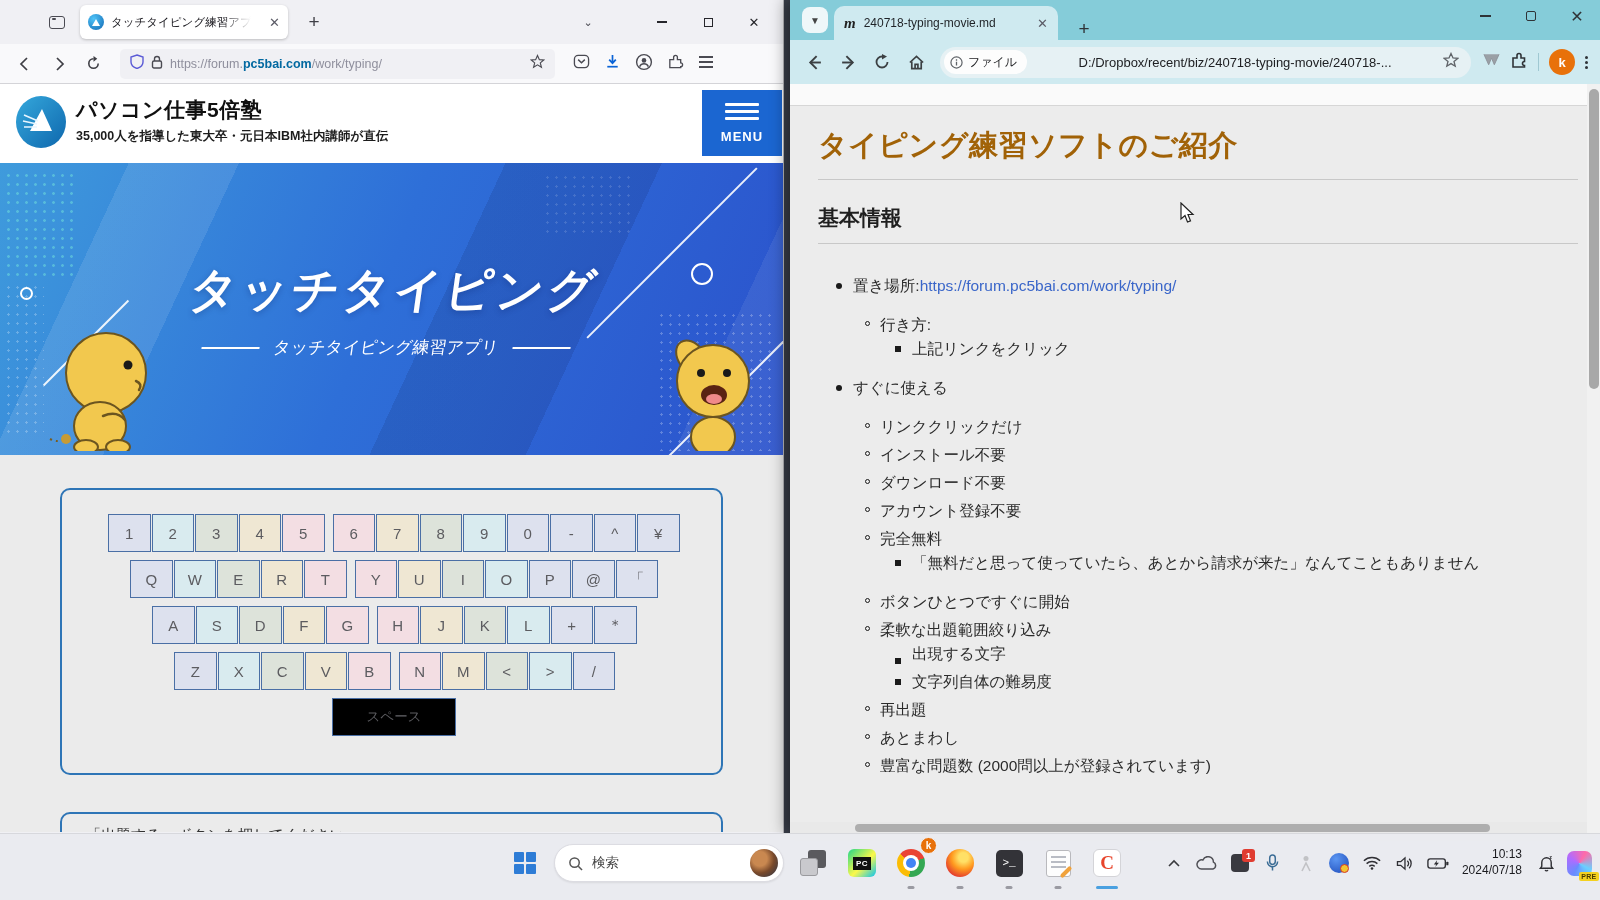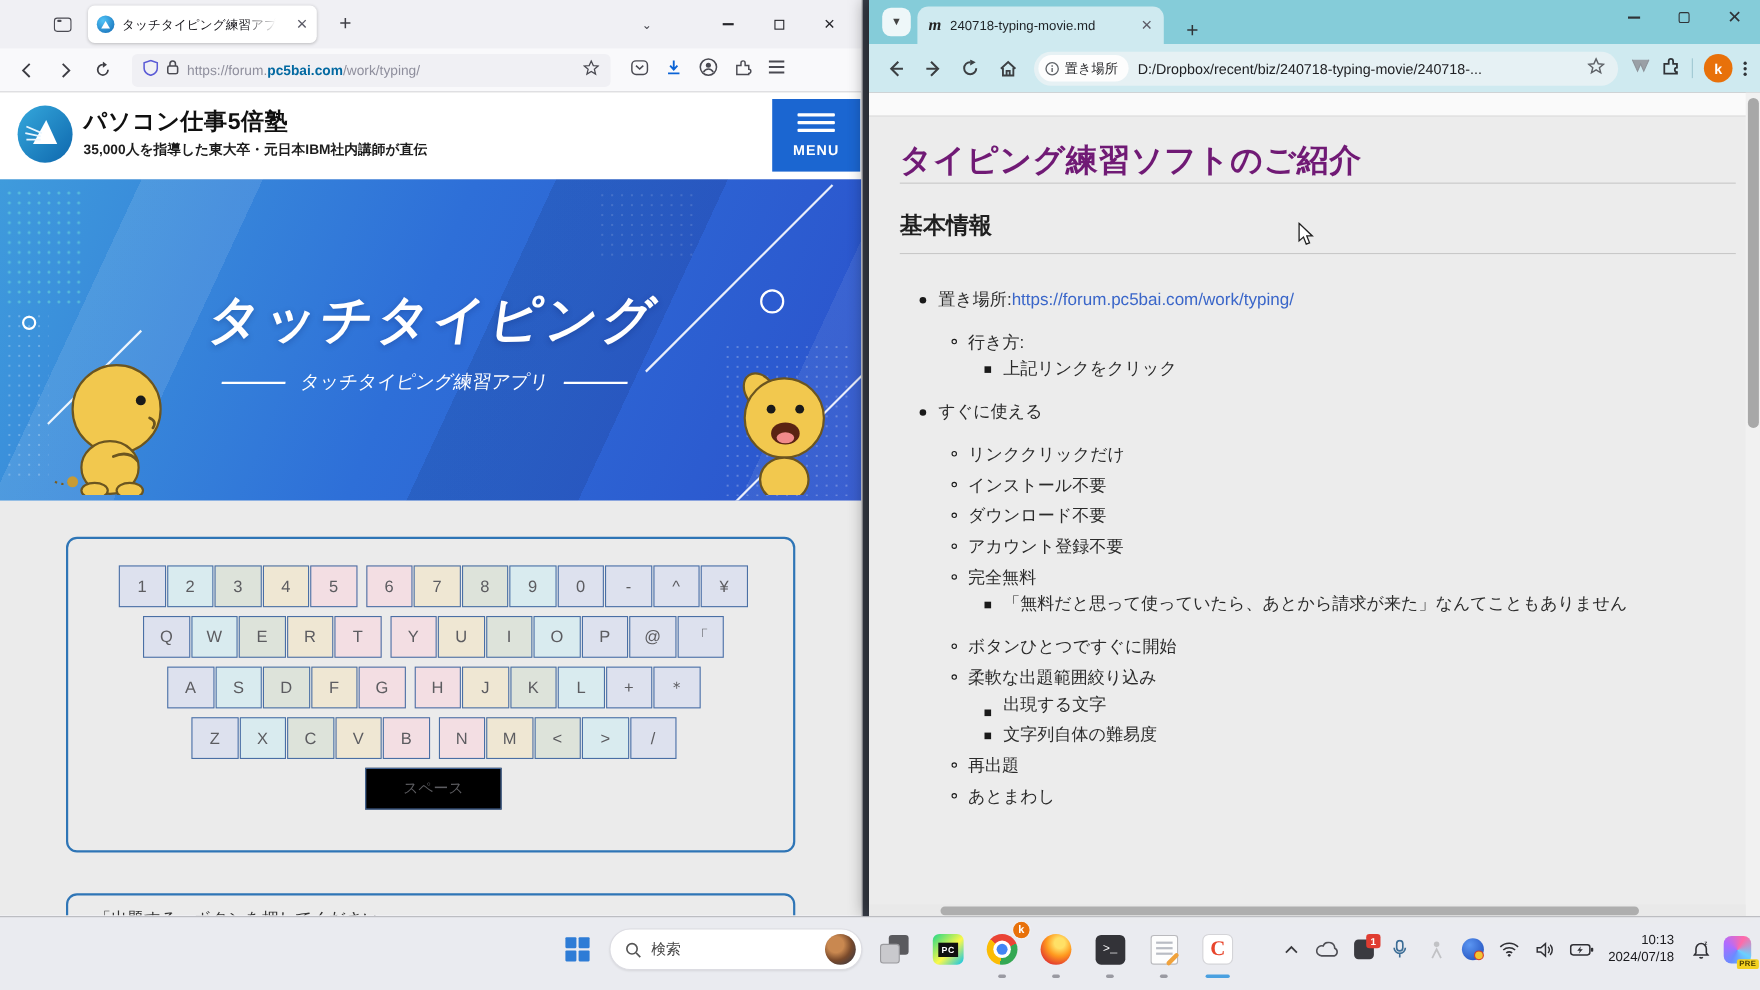--- a/index.html
+++ b/index.html
@@ -70,28 +70,28 @@
   .md-ico { font-family:"Liberation Serif","DejaVu Serif",serif; font-style:italic; font-weight:bold; font-size:15px; color:#222; flex:none; }
   .cr-tab-title { font-size:12px; color:#1f2327; white-space:nowrap; overflow:hidden; flex:1; }
   .cr-right { margin-left:auto; display:flex; align-self:flex-start; }
   .cwctl { width:46px; height:32px; display:flex; align-items:center; justify-content:center; color:#2f3337; }
   .cwctl .mini { width:11px; height:1.6px; background:#2f3337; }
   .cwctl .sq { width:10px; height:10px; border:1.3px solid #2f3337; border-radius:2px; }
   .cr-toolbar { height:44px; background:#cfeaf0; display:flex; align-items:center; padding:0 8px; gap:2px; }
   .ctico { width:32px; height:30px; display:flex; align-items:center; justify-content:center; color:#3c4043; flex:none; }
   .omnibox { flex:1; height:31px; background:#e6f1f4; border-radius:16px; margin:0 6px; display:flex; align-items:center; padding:0 4px 0 4px; gap:8px; min-width:0; }
   .chip { background:#fdfdfd; border-radius:12px; height:24px; display:flex; align-items:center; gap:5px; padding:0 10px 0 6px; font-size:12px; color:#202124; flex:none; }
-  .cr-url { font-size:13px; color:#202124; white-space:nowrap; overflow:hidden; flex:1; }
+  .cr-url { font-size:13px; color:#202124; white-space:nowrap; overflow:hidden; flex:1;text-align:center; }
   .cr-acts { display:flex; align-items:center; gap:10px; margin:0 4px; }
   .vsep { width:1px; height:18px; background:#9fc8d2; }
   .avatar { width:26px; height:26px; border-radius:50%; background:#e8710a; color:#fff; font-size:13px; font-weight:bold; display:flex; align-items:center; justify-content:center; }
   .cr-content { height:749px; background:#ececec; position:relative; overflow:hidden; }
   .cr-topstrip { height:22px; background:#fafafa; border-bottom:1px solid #d6d6d6; }
   .doc { margin:0 22px 0 28px; padding-top:20px; color:#2b2b2b; }
-  .doc h1 { font-size:29px; font-weight:bold; color:#701a75; border-bottom:1px solid #c8c8c8; letter-spacing:.5px; }
+  .doc h1 { font-size:29px; font-weight:bold; color:#a16207; padding-bottom:13px; border-bottom:1px solid #c8c8c8; letter-spacing:.5px; }
   .doc h2 { margin-top:24px; font-size:21px; font-weight:bold; color:#1f1f1f; padding-bottom:11px; border-bottom:1px solid #c8c8c8; }
   #doc-list { margin-top:32px; }
   .dli { display:flex; align-items:flex-start; font-size:15.5px; line-height:20px; color:#2b2b2b; }
   .lv1 { padding-left:18px; } .lv2 { padding-left:47px; } .lv3 { padding-left:77px; }
   .blt { flex:none; display:inline-block; }
   .b1 { width:6px; height:6px; background:#1a1a1a; border-radius:50%; margin:7px 11px 0 0; }
   .b2 { width:5px; height:5px; border:1.6px solid #1a1a1a; border-radius:50%; margin:6px 10px 0 0; }
   .b3 { width:6px; height:6px; background:#1a1a1a; margin:7px 11px 0 0; }
   .dlink { color:#3a66c9; }
   .vscroll { position:absolute; right:0; top:0; width:13px; height:749px; background:#f1f1f1; }
@@ -420,21 +420,21 @@
             <path d="M2 9 L9 2.5 L16 9" fill="none" stroke="currentColor" stroke-width="1.8"></path>
             <path d="M4 8 V15.5 H14 V8 M7.5 15.5 V11 H10.5 V15.5" fill="none" stroke="currentColor" stroke-width="1.8"></path>
           </svg>
         </span>
       <div class="omnibox">
         <span class="chip">
           <svg width="13" height="13" viewBox="0 0 14 14">
               <circle cx="7" cy="7" r="6" fill="none" stroke="#5f6368" stroke-width="1.3"></circle>
               <path d="M7 6.2 V10.2 M7 3.6 V5" stroke="#5f6368" stroke-width="1.4"></path>
             </svg>
-          <span>置き場所</span>
+          <span>ファイル</span>
         </span>
         <span class="cr-url">D:/Dropbox/recent/biz/240718-typing-movie/240718-...</span>
         <span style="color:#5f6368; margin-right:8px;">
           <svg width="16" height="16" viewBox="0 0 16 16">
               <path d="M8 1.5 L10 6 L14.7 6.4 L11 9.5 L12.2 14.2 L8 11.6 L3.8 14.2 L5 9.5 L1.3 6.4 L6 6 Z" fill="none" stroke="currentColor" stroke-width="1.3"></path>
             </svg></span>
       </div>
       <div class="cr-acts">
         <span style="color:#9aa0a6;">
           <svg width="17" height="14" viewBox="0 0 18 14">
@@ -518,20 +518,24 @@
               <span class="dtext">文字列自体の難易度</span>
             </div>
             <div class="dli lv2" style="margin-top: 8px;">
               <span class="blt b2"></span>
               <span class="dtext">再出題</span>
             </div>
             <div class="dli lv2" style="margin-top: 8px;">
               <span class="blt b2"></span>
               <span class="dtext">あとまわし</span>
             </div>
+            <div class="dli lv2" style="margin-top: 8px;">
+              <span class="blt b2"></span>
+              <span class="dtext">豊富な問題数 (2000問以上が登録されています)</span>
+            </div>
           </div>
       </div>
       <div class="vscroll">
           <div class="vthumb"></div>
         </div>
       <div class="hscroll">
           <div class="hthumb"></div>
         </div>
       <span class="cursor">
         <svg width="15" height="22" viewBox="0 0 15 22">

